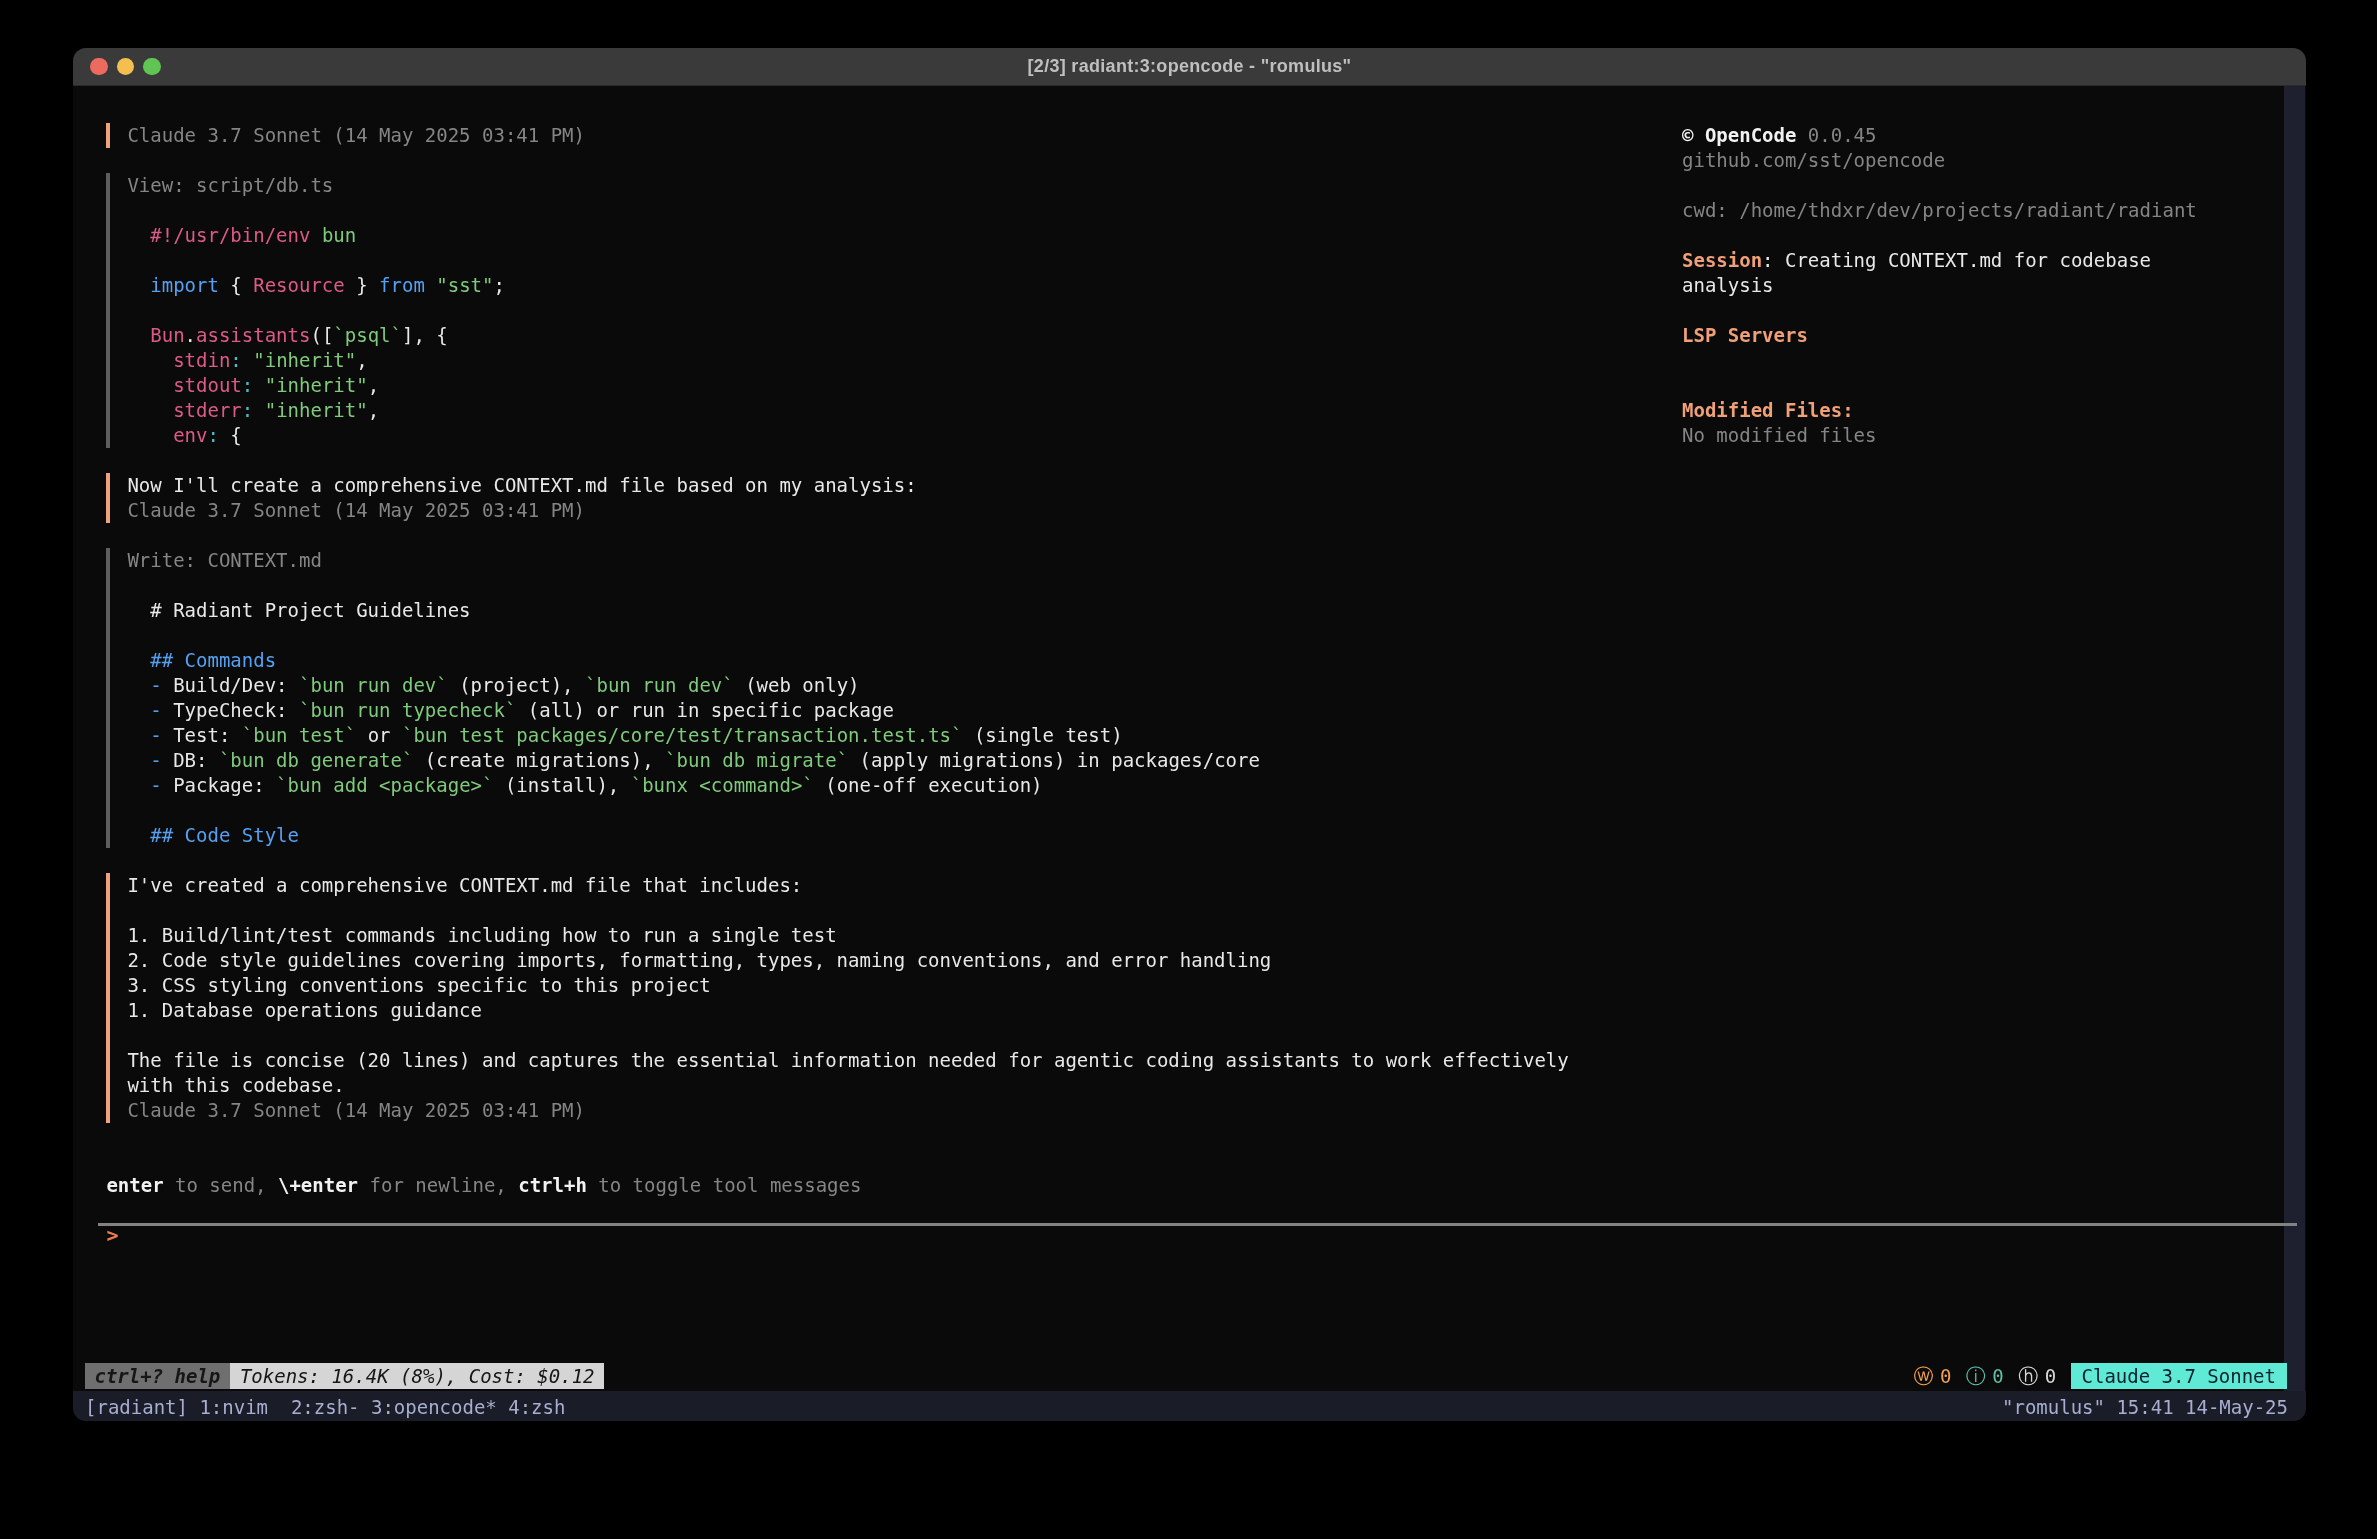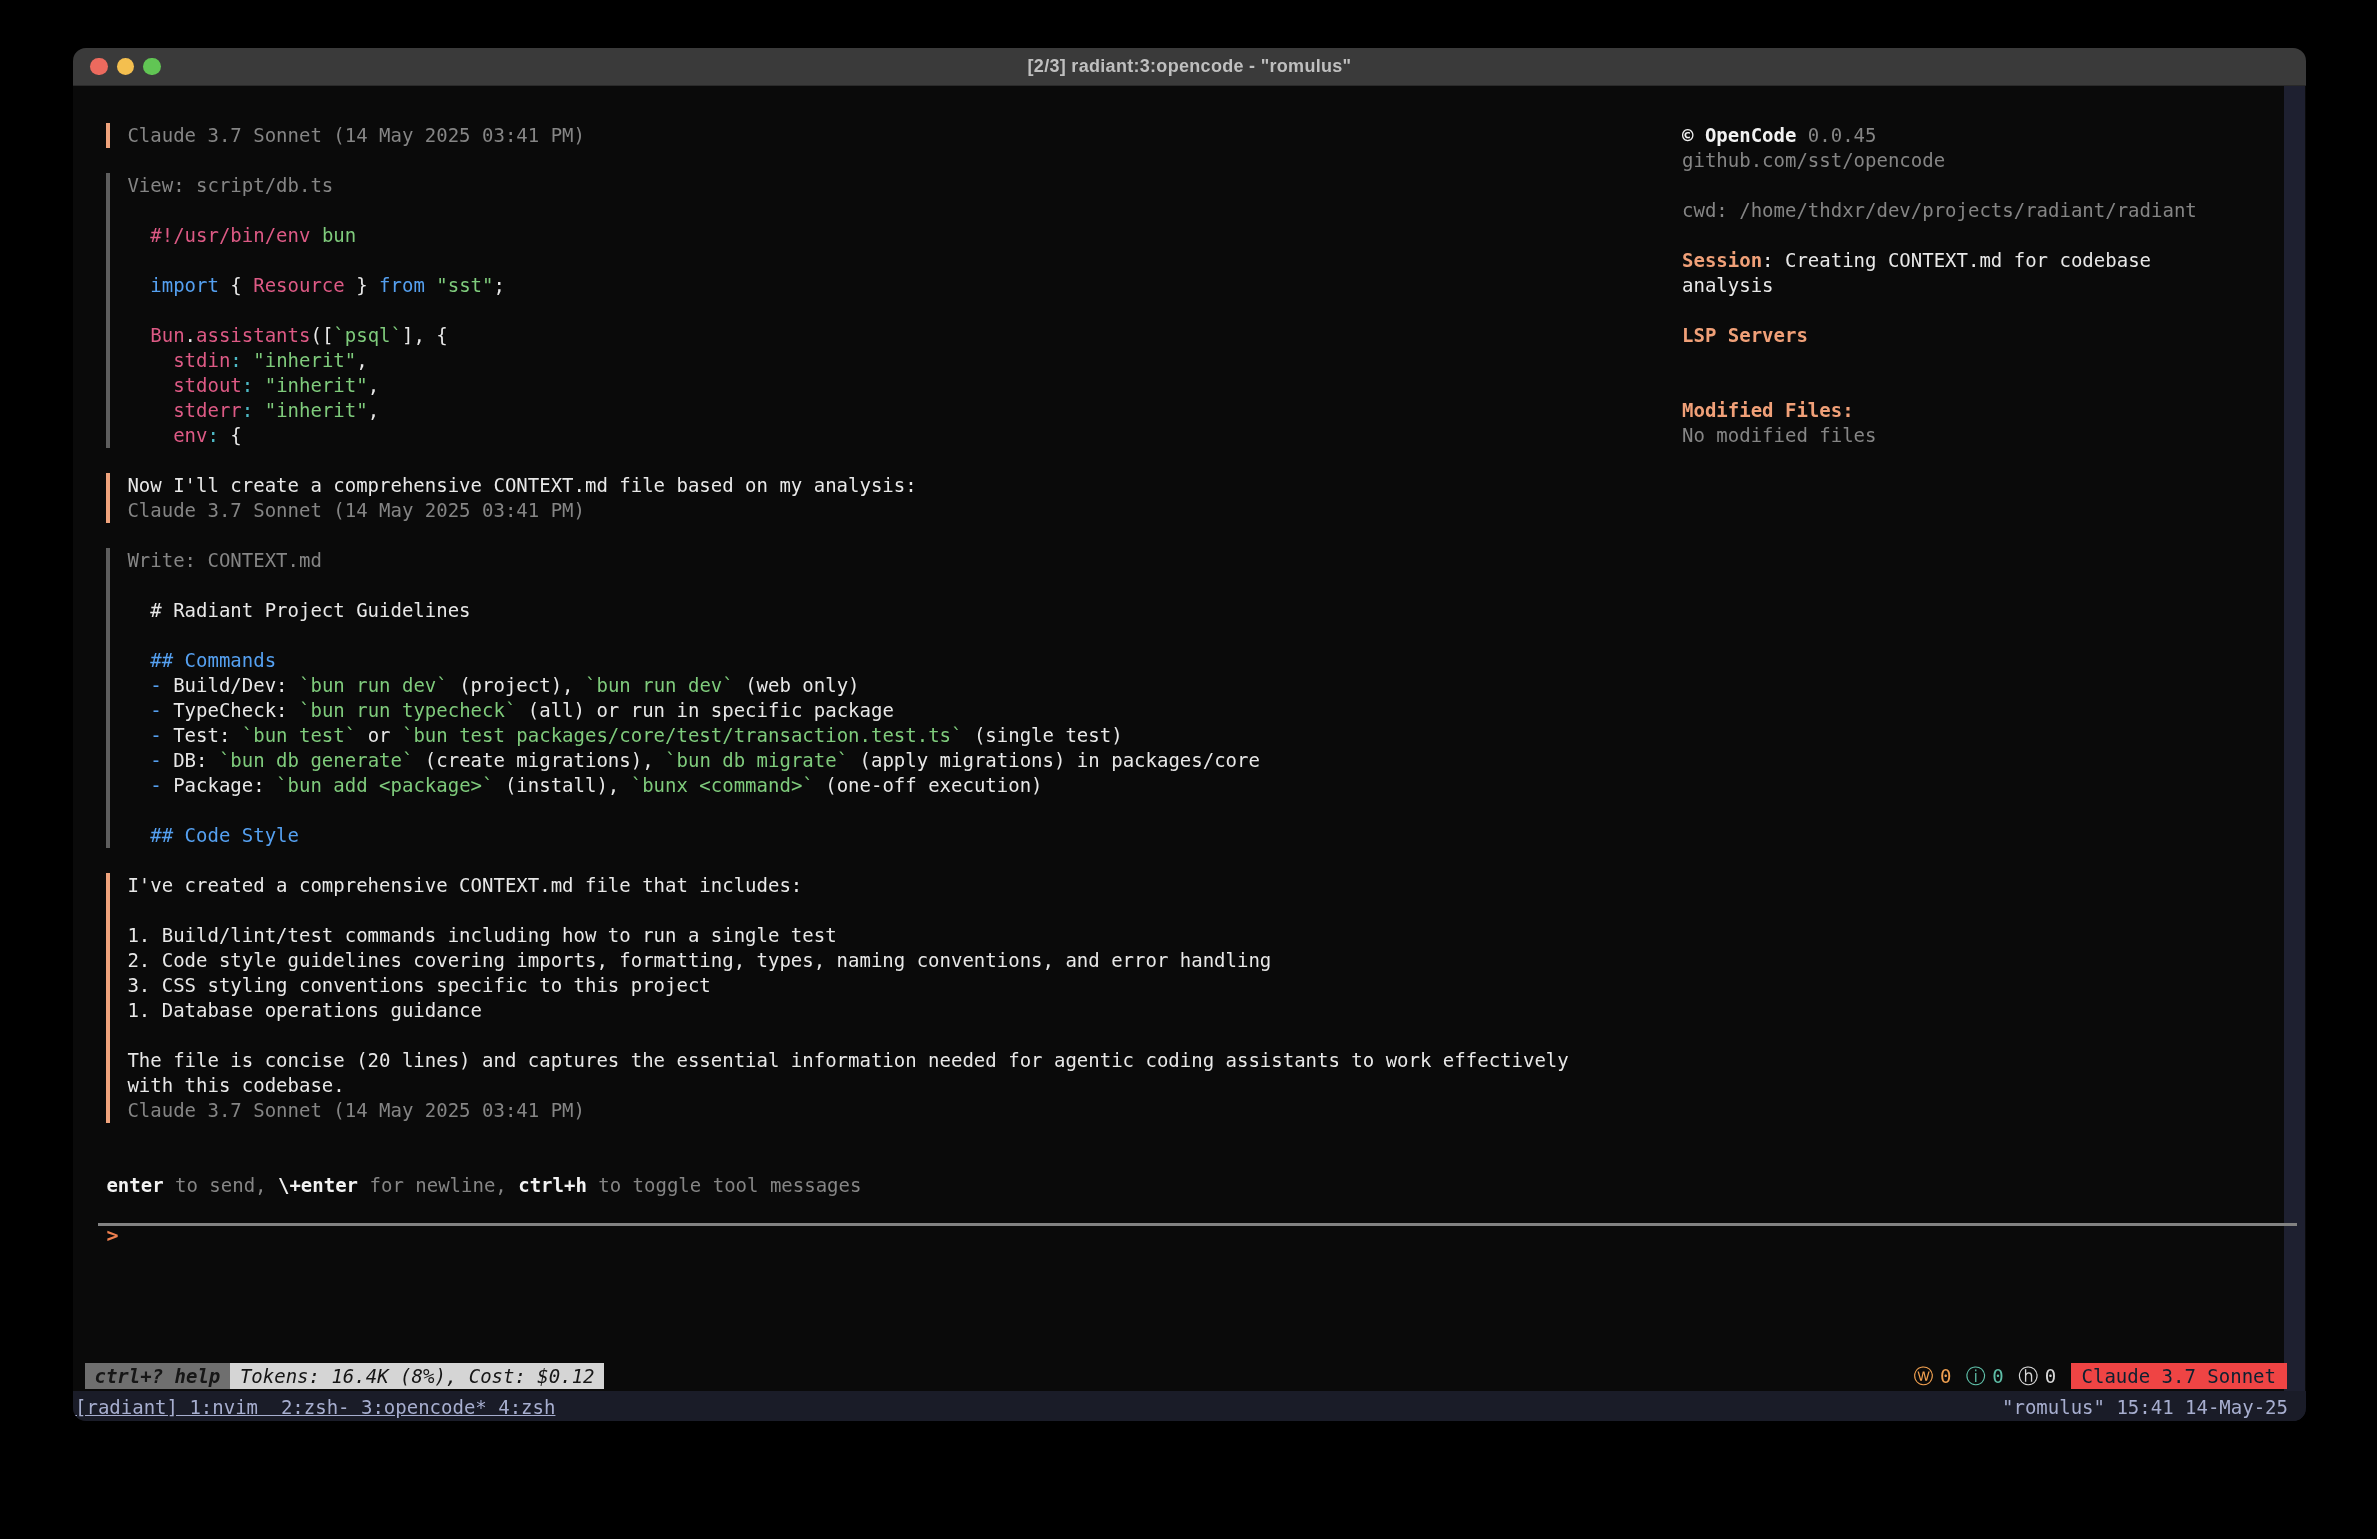--- a/index.html
+++ b/index.html
@@ -48,28 +48,28 @@
   .chip{height:26px;line-height:26px;white-space:pre;padding:0 9.8px;color:#161616;font-style:italic;}
   .chip.help{background:#6f6f6f;margin-left:11.7px;font-weight:bold;}
   .chip.tokens{background:#d5d5d5;}
   .status-right{margin-left:auto;display:flex;align-items:center;gap:14.4px;margin-right:19px;}
   .counter{display:flex;align-items:center;gap:6.5px;font-size:19px;}
   .counter .icon{font-size:20px;}
   .counter.orange{color:#f0a050;}
   .counter.teal{color:#5fbfa8;}
   .counter.white{color:#d8d8d8;}
   .model-badge{
-    background:#ef4444;color:#0c2030;height:26px;line-height:26px;
+    background:#5eead4;color:#0c2030;height:26px;line-height:26px;
     padding:0 11px;white-space:pre;font-size:19px;
   }
   .tmuxbar{
     position:absolute;left:0;right:0;bottom:0;height:31px;background:#1a1c28;
     display:flex;align-items:center;font-size:19px;color:#a7aecf;
   }
-  .tmux-left{padding-left:2px;white-space:pre;text-decoration:underline;}
+  .tmux-left{padding-left:12px;white-space:pre;}
   .tmux-right{margin-left:auto;padding-right:18px;white-space:pre;}
 </style>
 </head>
 <body>
 
 <div class="window">
   <div class="titlebar">
     <div class="traffic">
       <div class="dot red"></div>
       <div class="dot yellow"></div>

